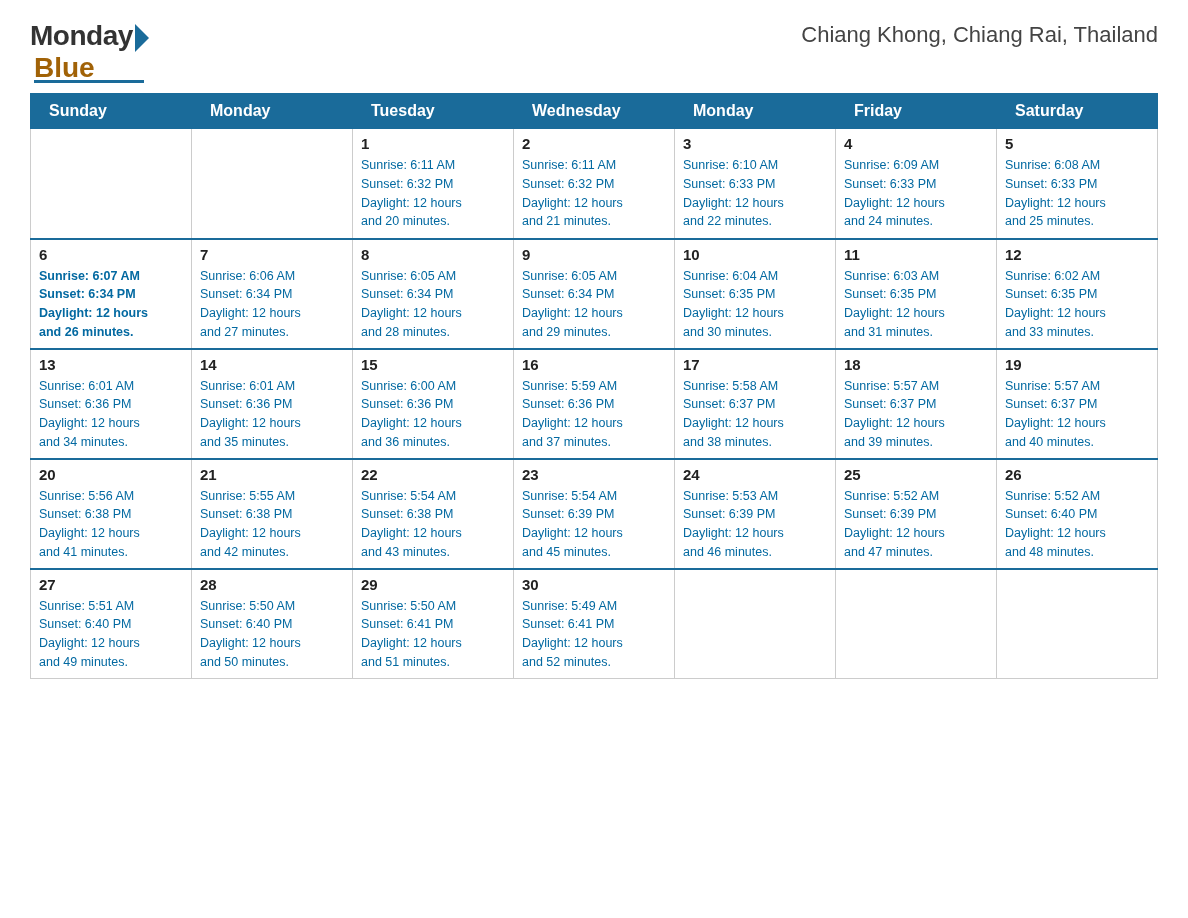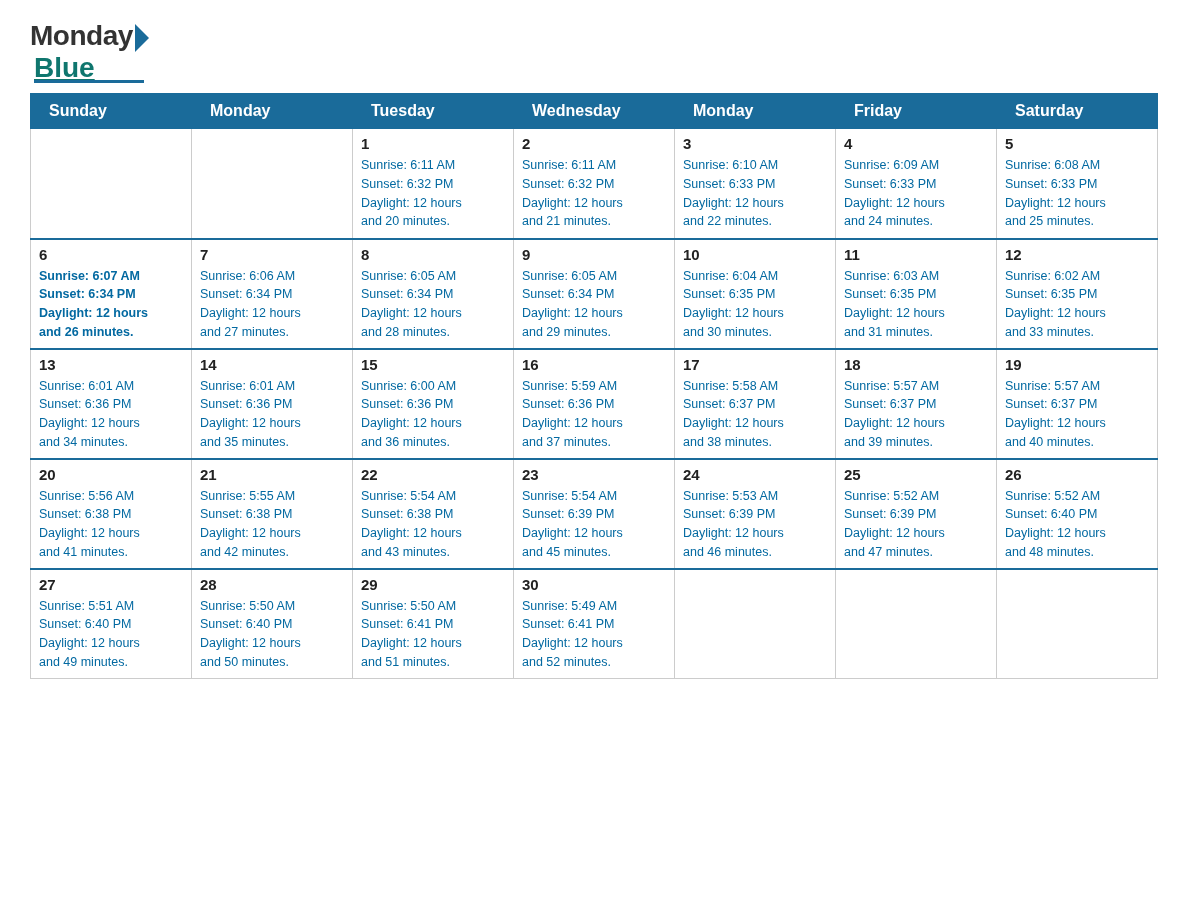--- a/index.html
+++ b/index.html
@@ -101,25 +101,26 @@
 </head>
 <body>
 
 <div class="header">
   <div class="logo">
     <div class="logo-top">
       <span class="logo-general">Monday</span>
       <div class="logo-arrow"></div>
     </div>
     <div style="display:flex; align-items:center; margin-left:4px;">
-      <span style="color:#0f766e; font-size:28px; font-weight:bold; margin-right:0;text-decoration:underline;">Blue</span>
+      <span style="color:#a16207; font-size:28px; font-weight:bold; margin-right:0;">Blue</span>
     </div>
     <div style="width:110px; height:3px; background:#1a6b9a; margin-left:4px; margin-top:-4px;"></div>
   </div>
   <div class="title-block">
+    <div class="title-location">Chiang Khong, Chiang Rai, Thailand</div>
   </div>
 </div>
 
 <table class="calendar">
   <thead>
     <tr>
     <th>Sunday</th>
         <th>Monday</th>
         <th>Tuesday</th>
         <th>Wednesday</th>

